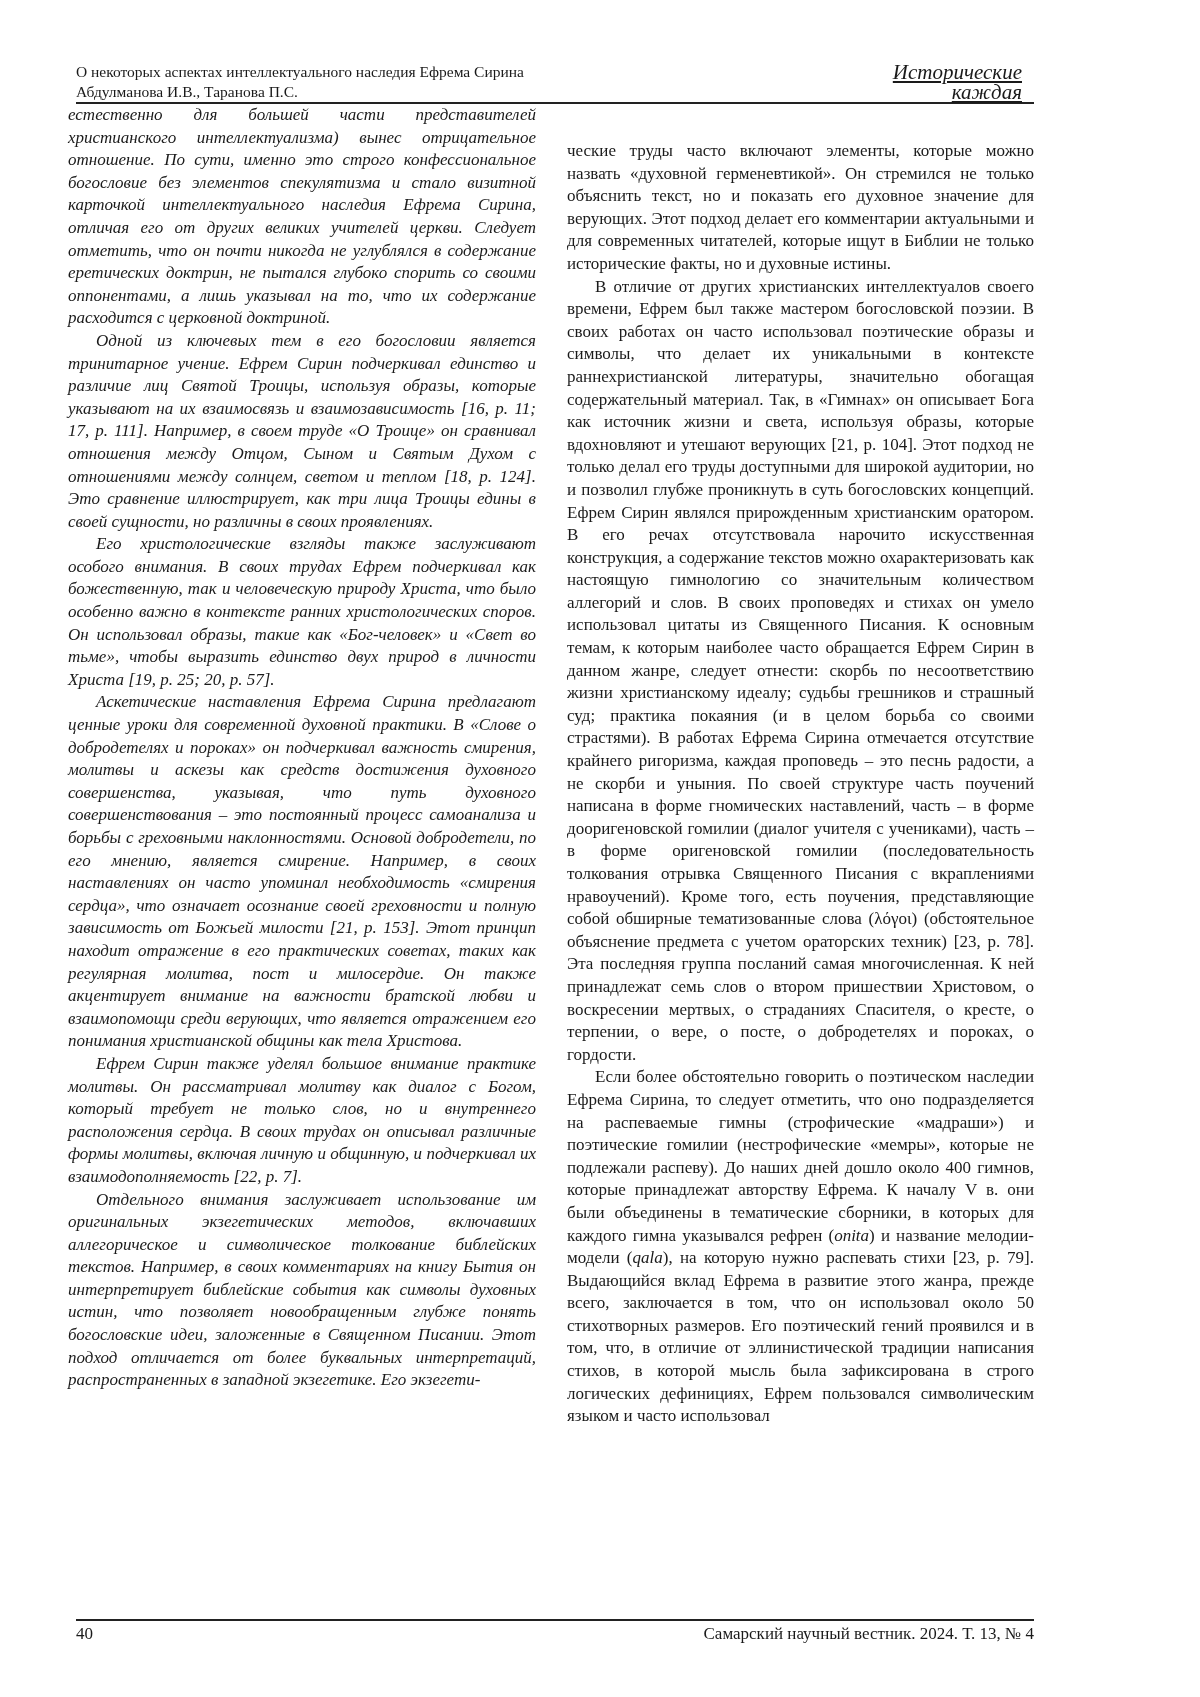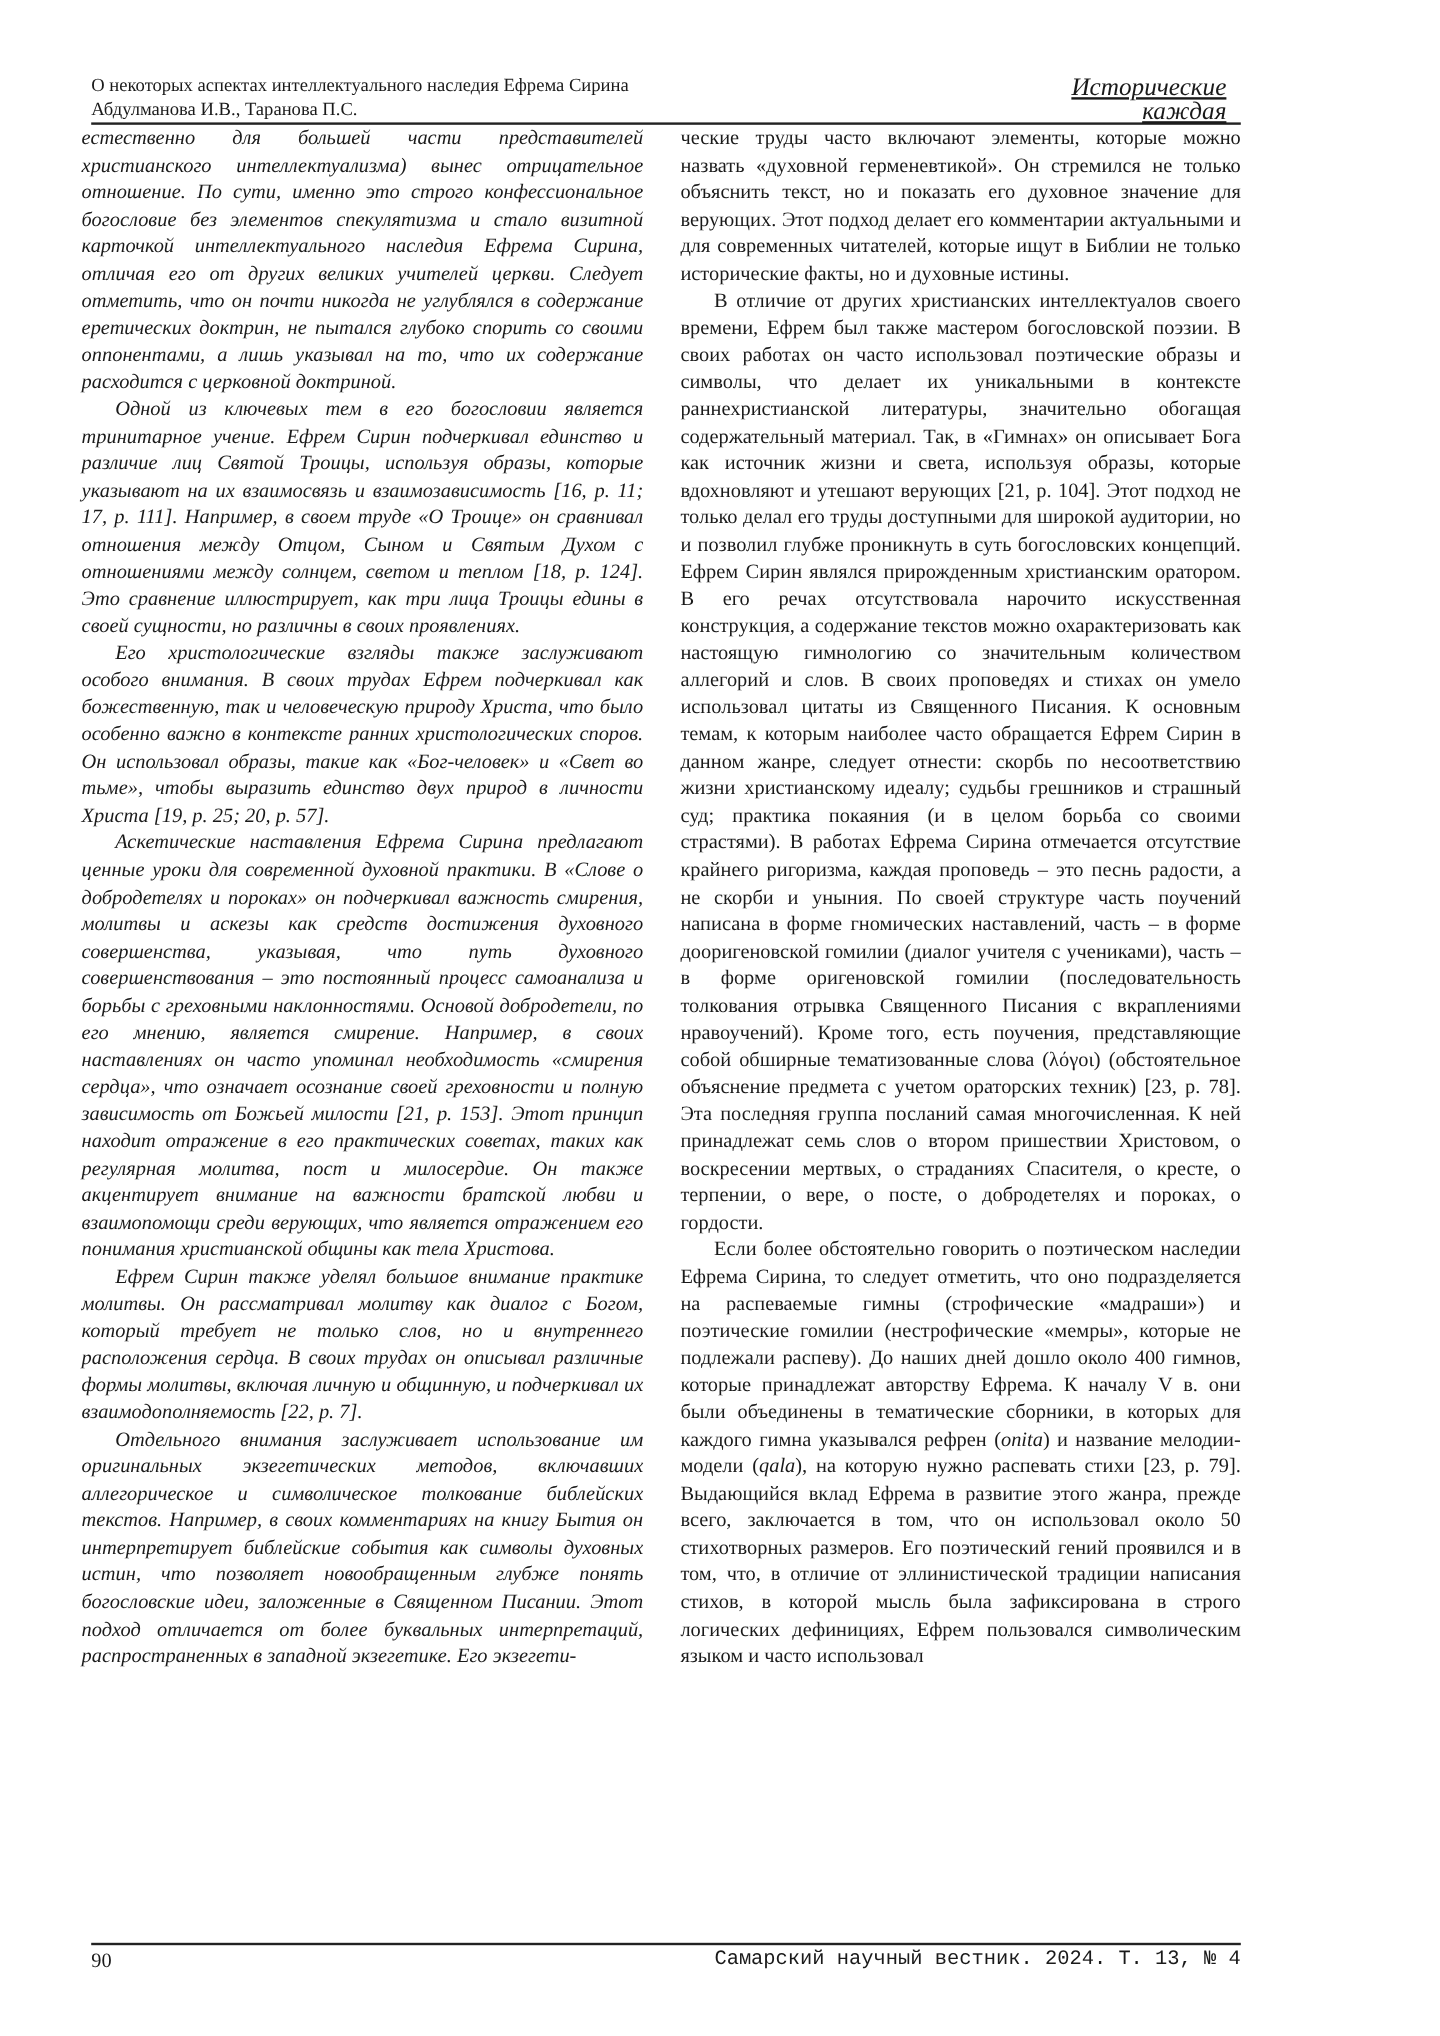--- a/index.html
+++ b/index.html
@@ -4,26 +4,26 @@
 <style>
   html, body { margin:0; padding:0; background:#ffffff; }
   body { width:1200px; height:1697px; position:relative; overflow:hidden; color:#1a1a1a;
          font-family:"Liberation Serif", "DejaVu Serif", serif; }
   .header { position:absolute; left:76px; top:62px; width:958px; height:40px;
             border-bottom:2px solid #222; }
   .header .left { position:absolute; left:0; top:0; font-size:15.5px; line-height:20px; }
   .header .right { position:absolute; right:12px; top:0; font-size:21px; line-height:20px; font-style:italic; text-align:right;text-decoration:underline; }
   .col { position:absolute; top:104px; width:468px; font-size:17px; line-height:22.6px; text-align:justify; }
   .col.left { left:68px;font-style:italic; }
-  .col.right { left:567px; width:467px; }
+  .col.right { left:567px; width:467px;margin-top:36px; }
   .col p { margin:0; text-indent:28px; hyphens:manual; }
   .col p.cont { text-indent:0; }
   .footer { position:absolute; left:76px; top:1619px; width:958px; border-top:2px solid #222; }
   .footer .page { position:absolute; left:0; top:3px; font-size:17px; }
-  .footer .journal { position:absolute; right:0; top:3px; font-size:17px;font-family:Liberation Mono, monospace; }
+  .footer .journal { position:absolute; right:0; top:3px; font-size:17px; }
   i { }
 </style>
 </head>
 <body>
 
 <div class="header">
   <div class="left">
     <div>О некоторых аспектах интеллектуального наследия Ефрема Сирина</div>
     <div>Абдулманова И.В., Таранова П.С.</div>
   </div>
@@ -42,15 +42,15 @@
   <p>Отдельного внимания заслуживает использование им оригинальных экзегетических методов, включавших аллегорическое и символическое толкование библейских текстов. Например, в своих комментариях на книгу Бытия он интерпретирует библейские события как символы духовных истин, что позволяет новообращенным глубже понять богословские идеи, заложенные в Священном Писании. Этот подход отличается от более буквальных интерпретаций, распространенных в западной экзегетике. Его экзегети-</p>
 </div>
 
 <div class="col right">
   <p class="cont">ческие труды часто включают элементы, которые можно назвать «духовной герменевтикой». Он стремился не только объяснить текст, но и показать его духовное значение для верующих. Этот подход делает его комментарии актуальными и для современных читателей, которые ищут в Библии не только исторические факты, но и духовные истины.</p>
   <p>В отличие от других христианских интеллектуалов своего времени, Ефрем был также мастером богословской поэзии. В своих работах он часто использовал поэтические образы и символы, что делает их уникальными в контексте раннехристианской литературы, значительно обогащая содержательный материал. Так, в «Гимнах» он описывает Бога как источник жизни и света, используя образы, которые вдохновляют и утешают верующих [21, p. 104]. Этот подход не только делал его труды доступными для широкой аудитории, но и позволил глубже проникнуть в суть богословских концепций. Ефрем Сирин являлся прирожденным христианским оратором. В его речах отсутствовала нарочито искусственная конструкция, а содержание текстов можно охарактеризовать как настоящую гимнологию со значительным количеством аллегорий и слов. В своих проповедях и стихах он умело использовал цитаты из Священного Писания. К основным темам, к которым наиболее часто обращается Ефрем Сирин в данном жанре, следует отнести: скорбь по несоответствию жизни христианскому идеалу; судьбы грешников и страшный суд; практика покаяния (и в целом борьба со своими страстями). В работах Ефрема Сирина отмечается отсутствие крайнего ригоризма, каждая проповедь – это песнь радости, а не скорби и уныния. По своей структуре часть поучений написана в форме гномических наставлений, часть – в форме дооригеновской гомилии (диалог учителя с учениками), часть – в форме оригеновской гомилии (последовательность толкования отрывка Священного Писания с вкраплениями нравоучений). Кроме того, есть поучения, представляющие собой обширные тематизованные слова (λόγοι) (обстоятельное объяснение предмета с учетом ораторских техник) [23, p. 78]. Эта последняя группа посланий самая многочисленная. К ней принадлежат семь слов о втором пришествии Христовом, о воскресении мертвых, о страданиях Спасителя, о кресте, о терпении, о вере, о посте, о добродетелях и пороках, о гордости.</p>
   <p><span>Если более обстоятельно говорить о поэтическом наследии Ефрема Сирина, то следует отметить, что оно подразделяется на распеваемые гимны (строфические «мадраши») и поэтические гомилии (нестрофические «мемры», которые не подлежали распеву). До наших дней дошло около 400 гимнов, которые принадлежат авторству Ефрема. К началу V в. они были объединены в тематические сборники, в которых для каждого гимна указывался рефрен (</span><i>onita</i><span>) и название мелодии-модели (</span><i>qala</i><span>), на которую нужно распевать стихи [23, p. 79]. Выдающийся вклад Ефрема в развитие этого жанра, прежде всего, заключается в том, что он использовал около 50 стихотворных размеров. Его поэтический гений проявился и в том, что, в отличие от эллинистической традиции написания стихов, в которой мысль была зафиксирована в строго логических дефинициях, Ефрем пользовался символическим языком и часто использовал</span></p>
 </div>
 
 <div class="footer">
-  <div class="page">90</div>
+  <div class="page">40</div>
   <div class="journal">Самарский научный вестник. 2024. Т. 13, № 4</div>
 </div>
 
 </body></html>

